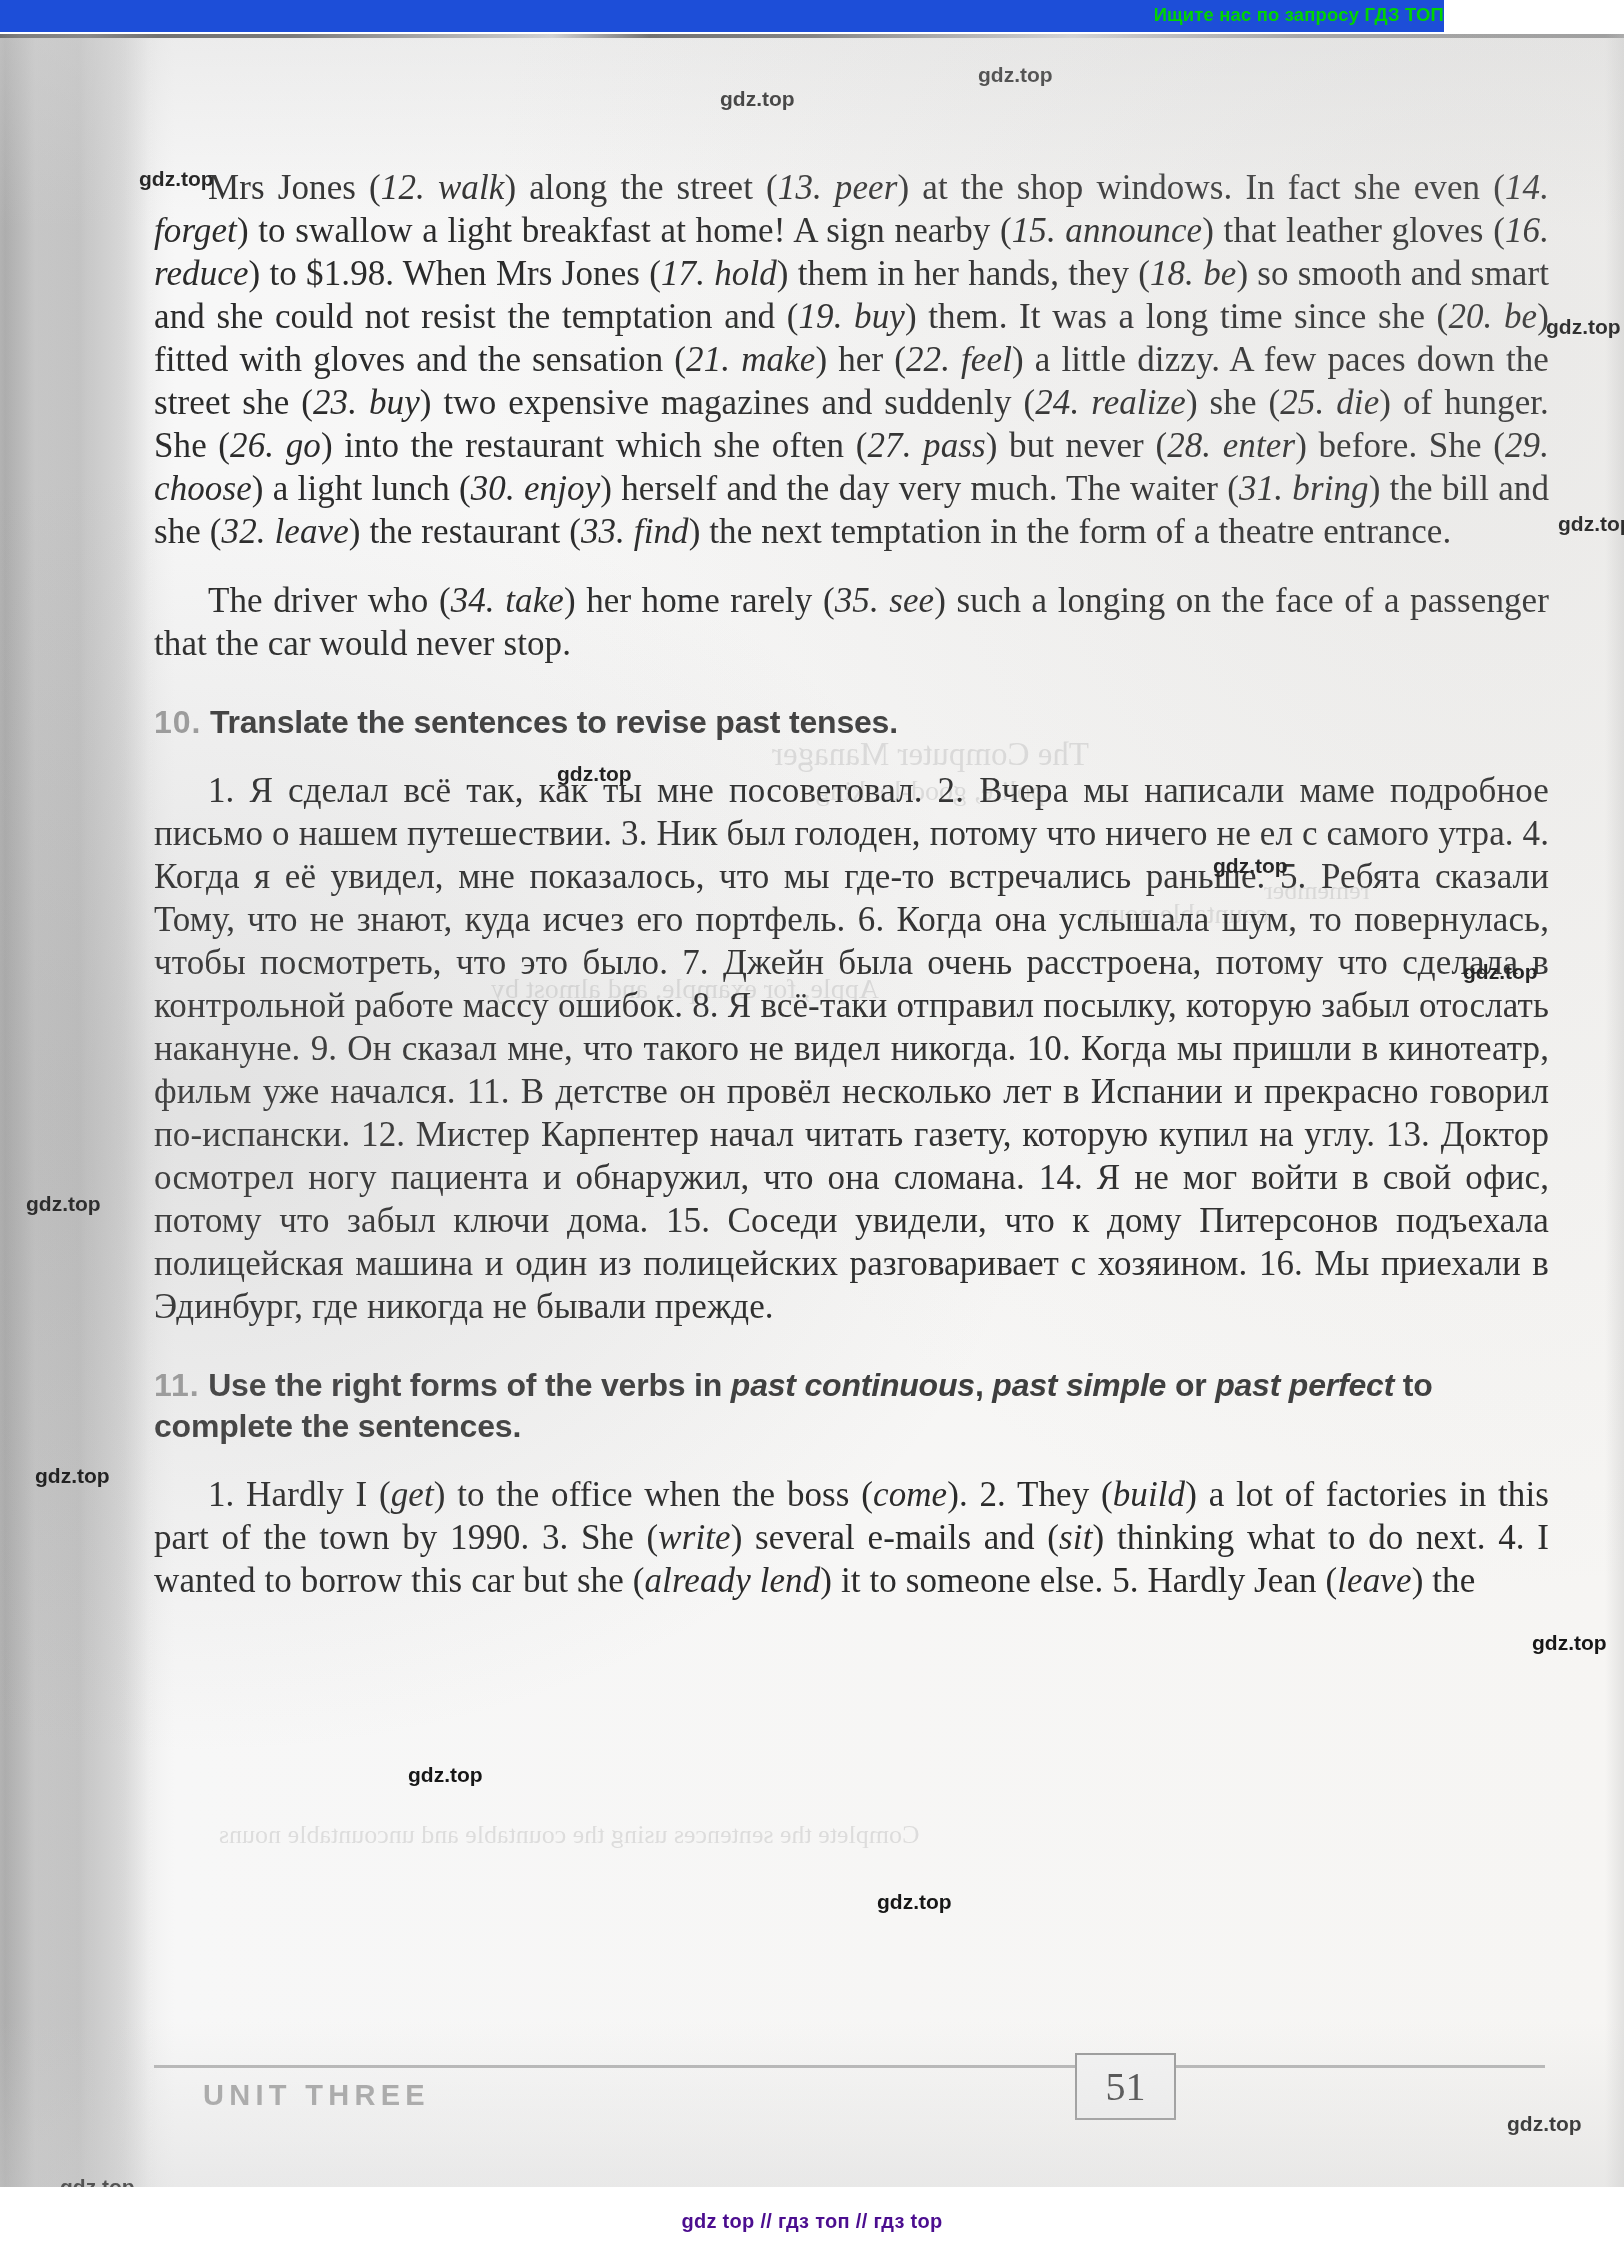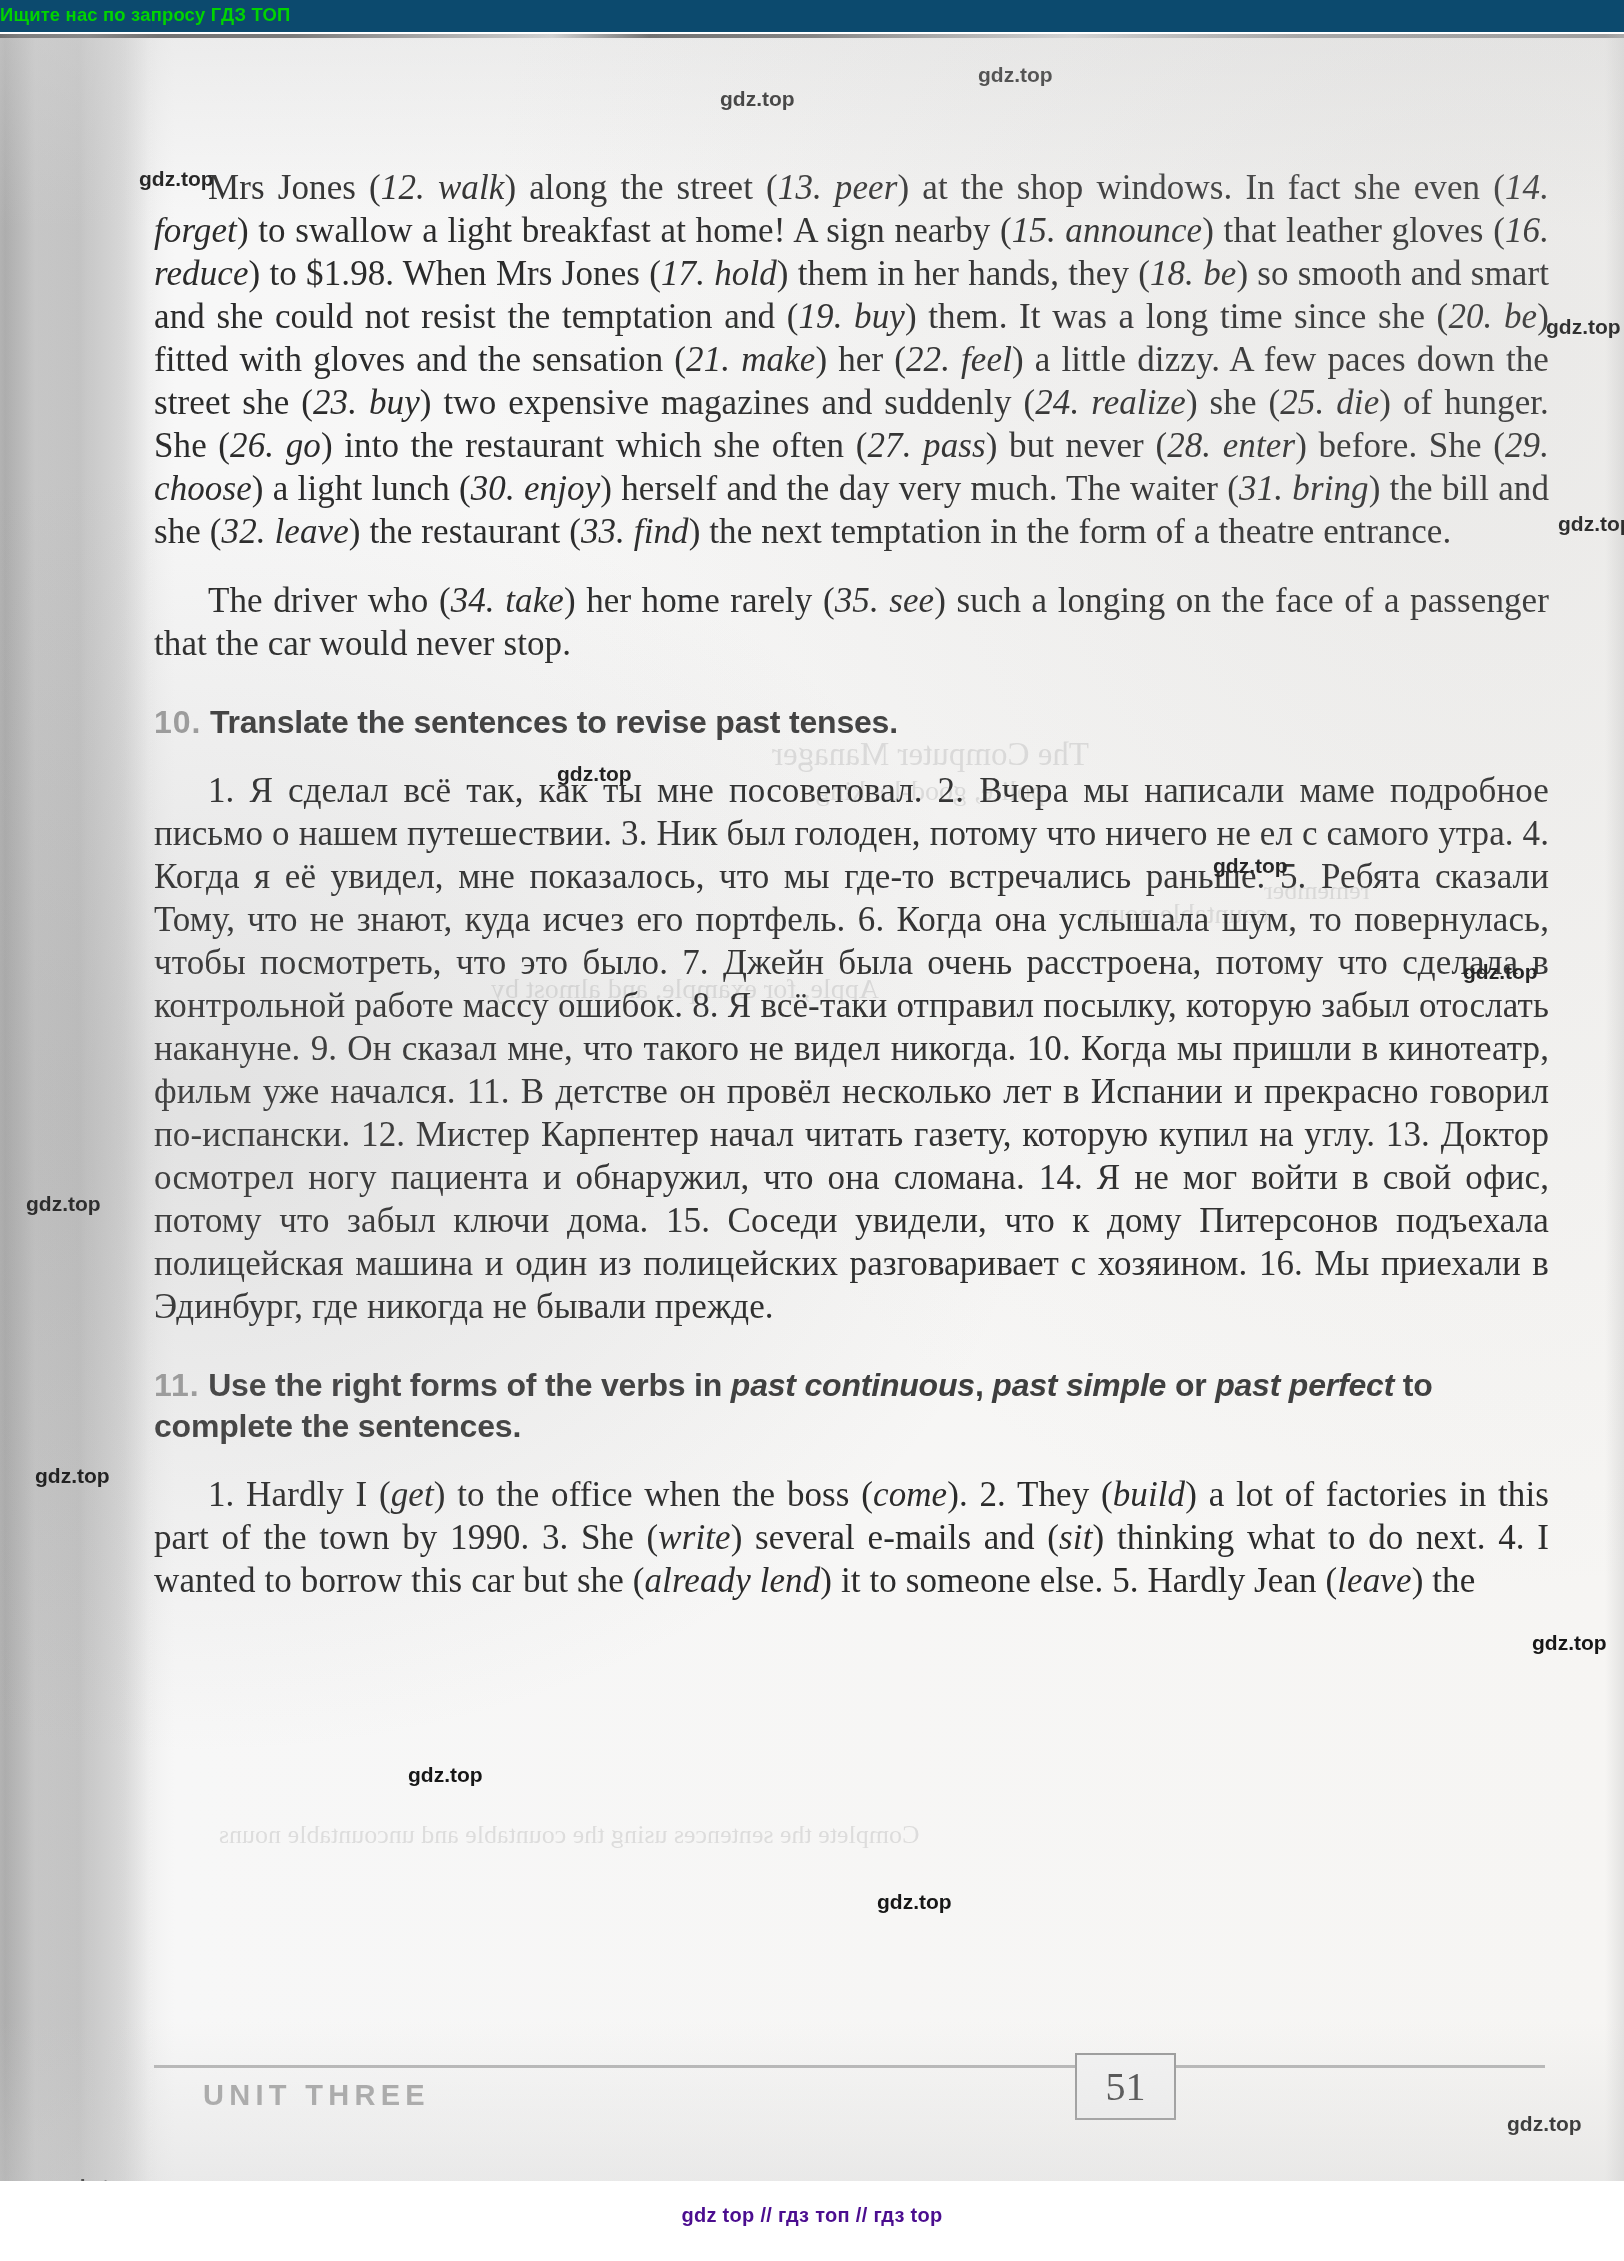--- a/index.html
+++ b/index.html
@@ -3,22 +3,22 @@
 <meta charset="utf-8">
 <style>
   html,body{margin:0;padding:0;background:#ffffff;}
   body{
     width:1624px;height:2261px;position:relative;overflow:hidden;
     font-family:"Liberation Serif", serif;
   }
 
   
   .top-banner{
-    position:absolute;left:0;top:0;width:1624px;height:32px;
-    background:#0c4a6e;text-align:left;
+    position:absolute;left:0;top:0;width:1444px;height:32px;
+    background:#1d4ed8;text-align:right;
   }
   .top-banner span{
     display:inline-block;margin-top:3.5px;
     color:#00d400;
     font-family:"Liberation Sans", sans-serif;
     font-size:18.4px;font-weight:600;letter-spacing:0.2px;
   }
 
   
   .sheet{
@@ -100,21 +100,21 @@
     background:#f3f3f3;
     display:flex;align-items:center;justify-content:center;
   }
   .page-num-box span{
     font-family:"Liberation Serif", serif;
     font-size:40px;color:#4a4a4a;
   }
 
   
   .bottom-strip{
-    position:absolute;left:0;bottom:12px;width:1624px;height:68px;
+    position:absolute;left:0;bottom:6px;width:1624px;height:68px;
     background:#ffffff;text-align:center;
   }
   .bottom-strip span{
     display:inline-block;margin-top:23px;
     font-family:"Liberation Sans", sans-serif;
     font-size:20px;font-weight:600;color:#4b0d8f;
     letter-spacing:0.3px;
   }
 
   

